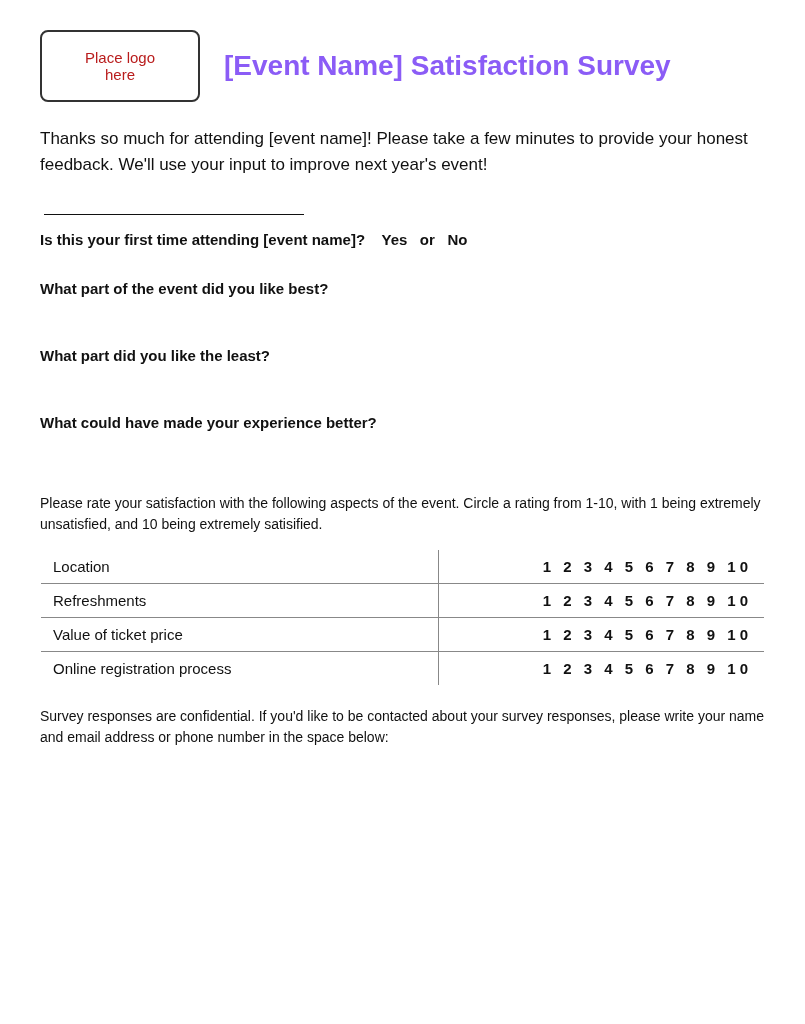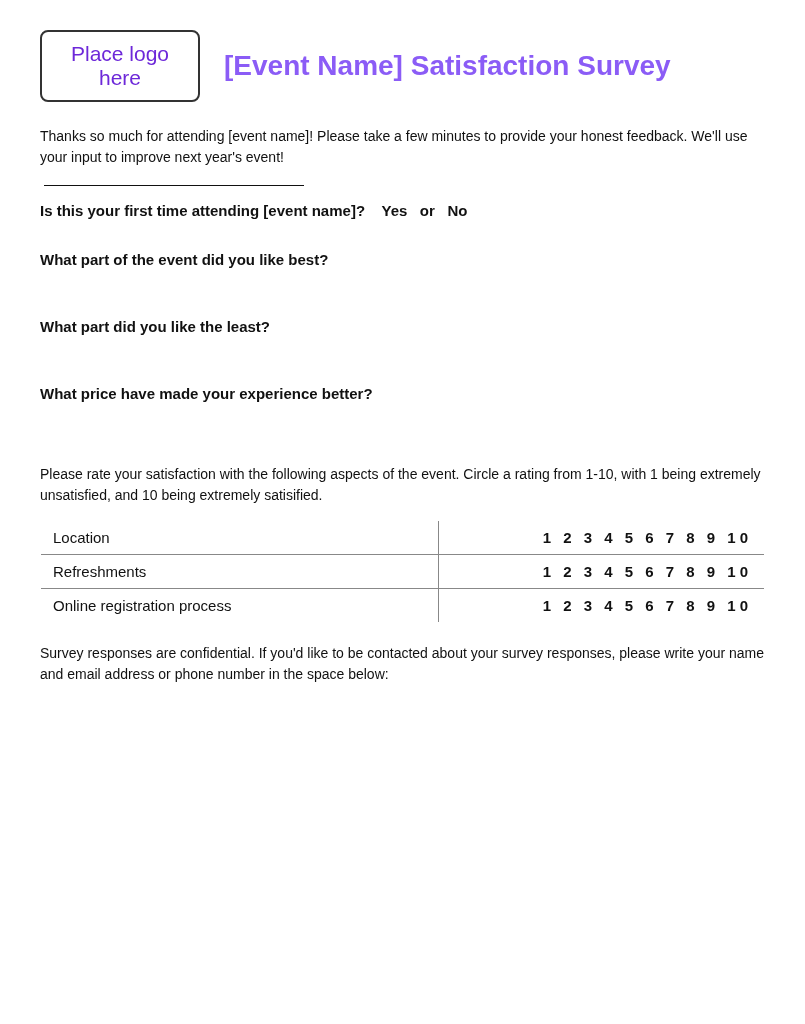--- a/index.html
+++ b/index.html
@@ -27,34 +27,35 @@
 
     .logo-box {
       border: 2px solid #333;
       border-radius: 8px;
       width: 160px;
       height: 72px;
       display: flex;
       align-items: center;
       justify-content: center;
       text-align: center;
-      font-size: 21px;
-      color: #6d28d9;
+      font-size: 15px;
+      color: #b91c1c;
       flex-shrink: 0;
     }
 
     .survey-title {
       font-size: 28px;
       font-weight: bold;
       color: #8b5cf6;
     }
 
     .intro-text {
-      font-size: 14px;
+      font-size: 17px;
       line-height: 1.5;
+      margin-bottom: 20px;
     }
 
     .question-line {
       margin-bottom: 16px;
       font-size: 15px;
       font-weight: bold;
     }
 
     .question-line .underline {
       display: inline-block;
@@ -158,36 +159,40 @@
   <span>What part of the event did you like best?</span>
 </div>
 <div class="answer-space"></div>
 
 <div class="open-question">
   <span>What part did you like the least?</span>
 </div>
 <div class="answer-space"></div>
 
 <div class="open-question">
-  <span>What price have made your experience better?</span>
+  <span>What could have made your experience better?</span>
 </div>
 <div class="answer-space answer-space-large"></div>
 
 <p class="rating-intro">Please rate your satisfaction with the following aspects of the event. Circle a rating from 1-10, with 1 being extremely unsatisfied, and 10 being extremely satisified.</p>
 
 <table class="rating-table">
   <tbody>
     <tr>
       <td>Location</td>
       <td>1  2  3  4  5  6  7  8  9  10</td>
     </tr>
     <tr>
       <td>Refreshments</td>
       <td>1  2  3  4  5  6  7  8  9  10</td>
     </tr>
     <tr>
+      <td>Value of ticket price</td>
+      <td>1  2  3  4  5  6  7  8  9  10</td>
+    </tr>
+    <tr>
       <td>Online registration process</td>
       <td>1  2  3  4  5  6  7  8  9  10</td>
     </tr>
   </tbody>
 </table>
 
 <p class="footer-text">Survey responses are confidential. If you'd like to be contacted about your survey responses, please write your name and email address or phone number in the space below:</p>
 
 </body></html>

